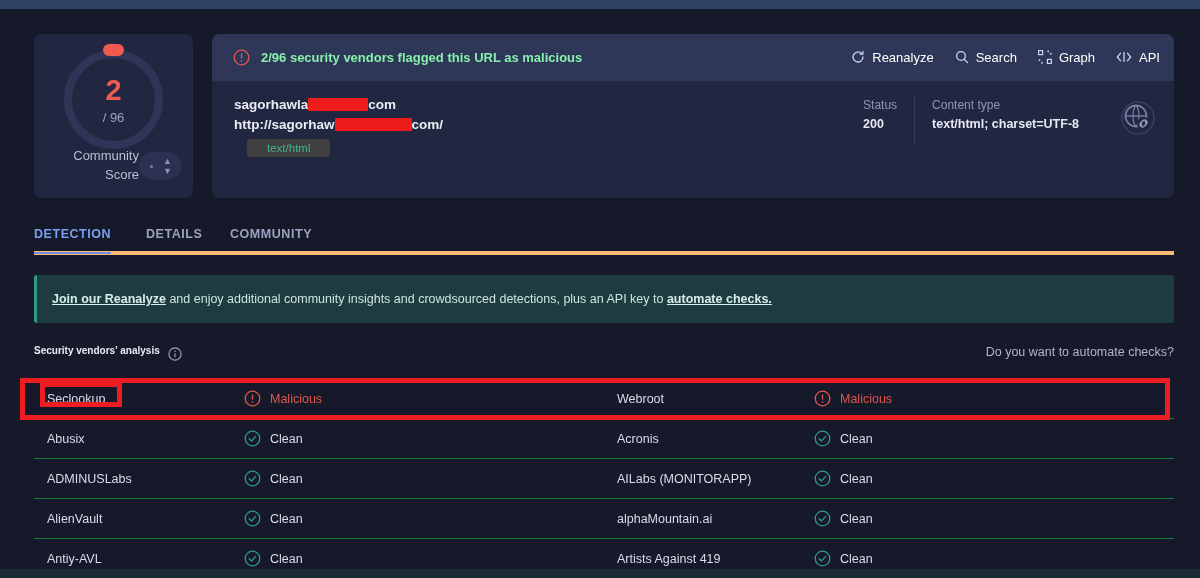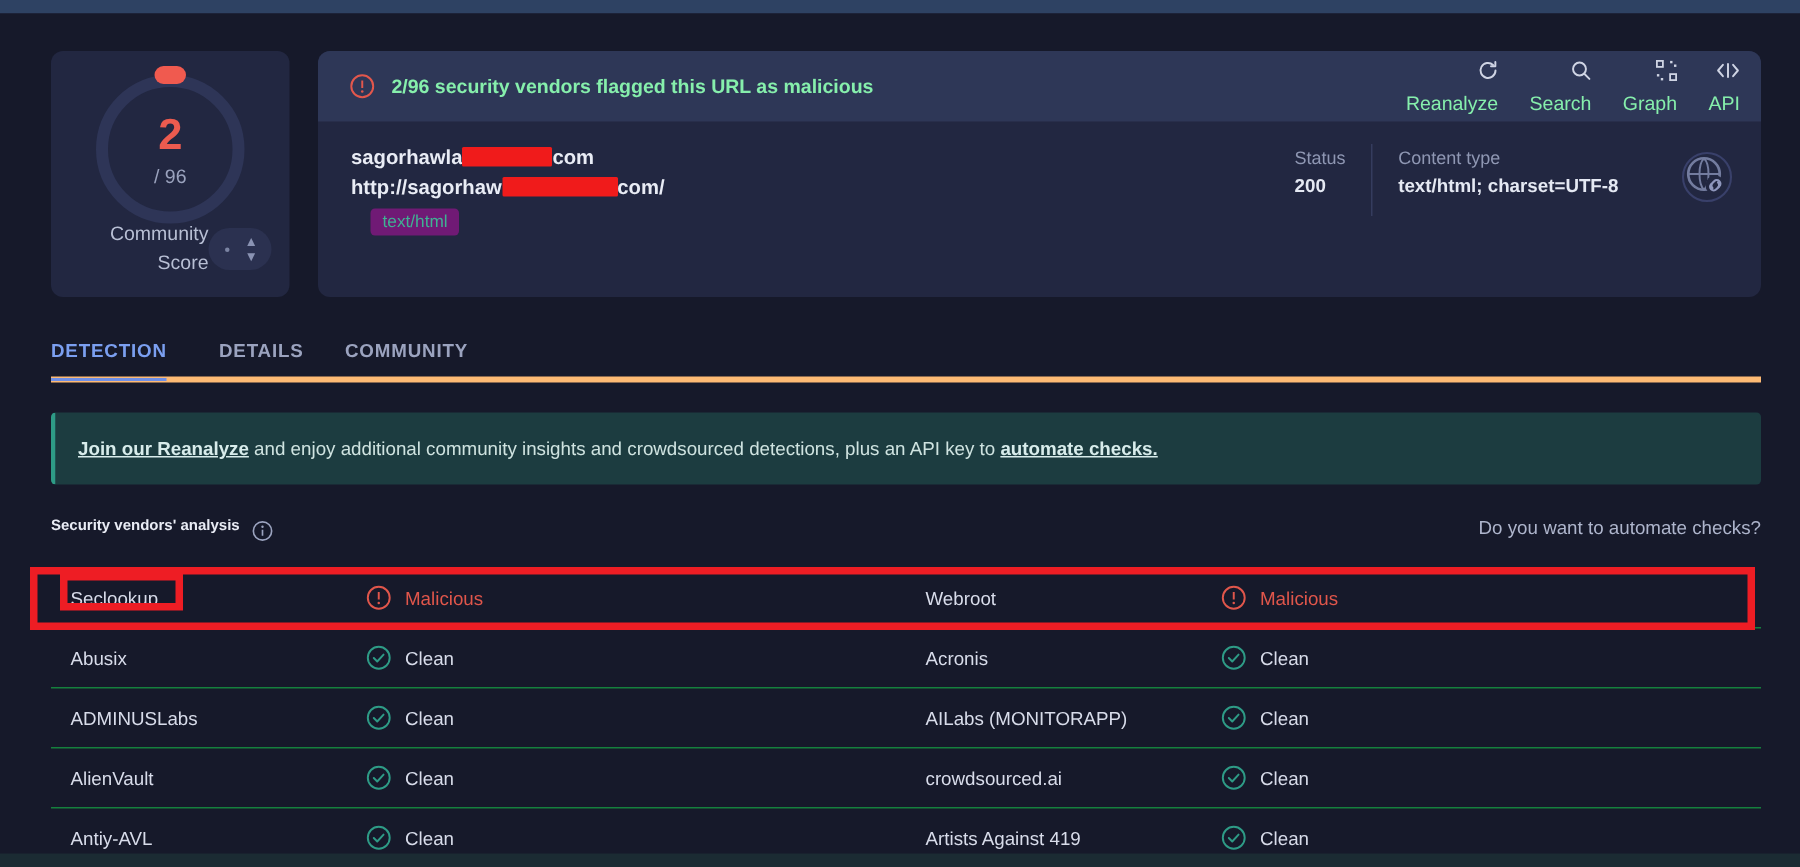--- a/index.html
+++ b/index.html
@@ -51,32 +51,32 @@
     position: absolute; left: 178px; top: 0; width: 962px; height: 164px;
     background: #222741; border-radius: 8px; overflow: hidden;
   }
   .alert-bar {
     position: absolute; left: 0; top: 0; width: 962px; height: 47px;
     background: #2e3757; display: flex; align-items: center;
   }
   .alert-icon { margin-left: 21px; width: 17px; height: 17px; flex: none; }
   .alert-text { margin-left: 11px; font-size: 13px; font-weight: 700; color: #86efac; }
   .toolbar { position: absolute; right: 14px; top: 0; height: 47px; display: flex; align-items: center; gap: 21px; }
-  .tbtn { display: flex; align-items: flex-end; gap: 7px; color: #86efac; font-size: 13px; cursor: pointer; flex-direction: column; }
+  .tbtn { display: flex; align-items: flex-start; gap: 7px; color: #ffffff; font-size: 13px; cursor: pointer; }
   .tbtn svg { display: block; }
 
   .url-block { position: absolute; left: 22px; top: 61px; }
   .url-line { font-size: 13.5px; font-weight: 700; color: #e9ecf5; line-height: 20px; white-space: nowrap; }
   .redact { display: inline-block; background: #f01b1b; border-radius: 1px; vertical-align: -2px; }
   .r1 { width: 77px; height: 13px; }
   .r2 { width: 60px; height: 13px; }
   .tag {
     position: absolute; left: 13px; top: 44px;
-    font-size: 11.5px; color: #3fb293; background: #701a75;
-    padding: 3px 8px; border-radius: 3px;
+    font-size: 11.5px; color: #3fb293; background: #404040;
+    padding: 3px 20px; border-radius: 3px;
   }
 
   .meta { position: absolute; right: 78px; top: 62px; display: flex; height: 48px; }
   .meta-col { padding: 0 17px; border-left: 1px solid #353c5e; }
   .meta-col:first-child { border-left: none; }
   .meta-label { font-size: 12px; color: #8f97b3; line-height: 18px; white-space: nowrap; }
   .meta-value { font-size: 12.5px; font-weight: 700; color: #e5e9f3; line-height: 20px; white-space: nowrap; }
   .globe { position: absolute; right: 14px; top: 62px; width: 44px; height: 44px; }
 
   
@@ -359,21 +359,21 @@
           <span>
             <svg width="17" height="17" viewBox="0 0 17 17">
                 <circle cx="8.5" cy="8.5" r="7.3" fill="none" stroke="#2e9b86" stroke-width="1.3"></circle>
                 <path d="M5.2 8.7 7.5 11l4.2-4.6" fill="none" stroke="#2e9b86" stroke-width="1.3" stroke-linecap="round" stroke-linejoin="round"></path>
               </svg>
           </span>
           <span>Clean</span>
         </div>
       </div>
       <div class="cell">
-        <div class="vname">crowdsourced.ai</div>
+        <div class="vname">alphaMountain.ai</div>
         <div class="verdict clean">
           <span>
             <svg width="17" height="17" viewBox="0 0 17 17">
                 <circle cx="8.5" cy="8.5" r="7.3" fill="none" stroke="#2e9b86" stroke-width="1.3"></circle>
                 <path d="M5.2 8.7 7.5 11l4.2-4.6" fill="none" stroke="#2e9b86" stroke-width="1.3" stroke-linecap="round" stroke-linejoin="round"></path>
               </svg>
           </span>
           <span>Clean</span>
         </div>
       </div>

